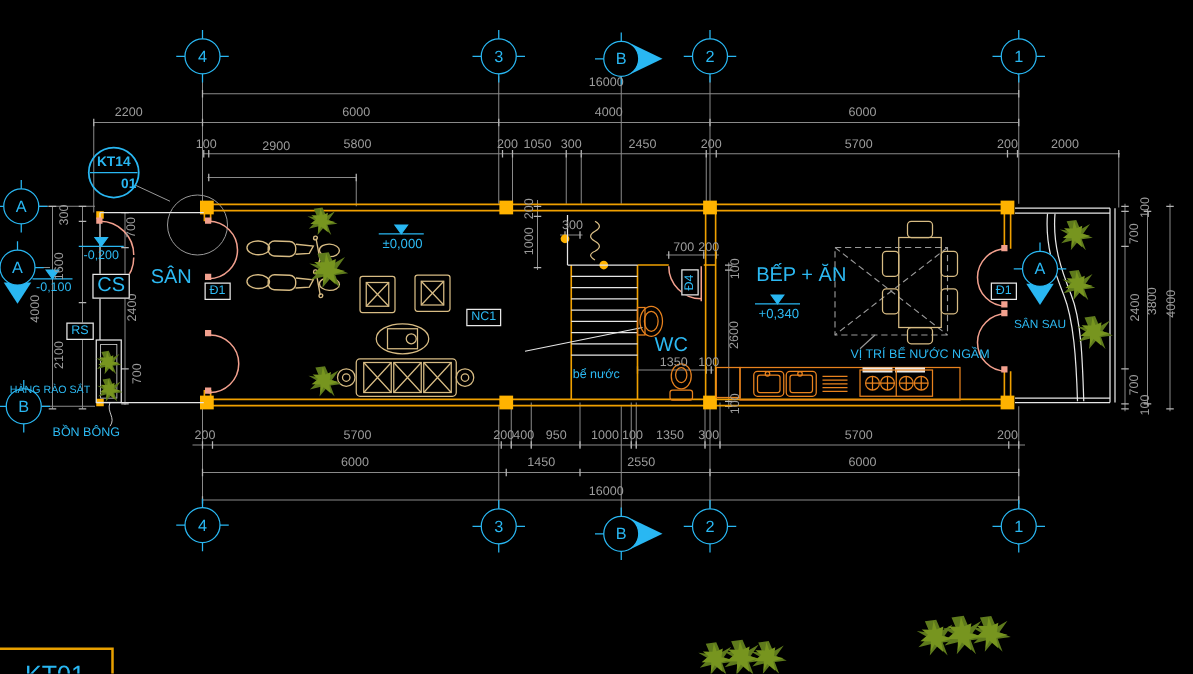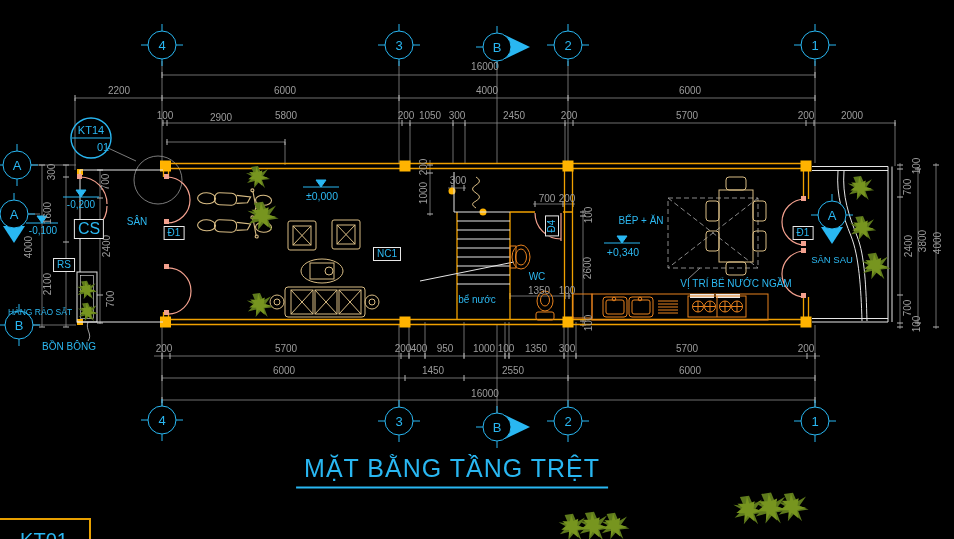--- a/index.html
+++ b/index.html
@@ -2,29 +2,29 @@
 <html><head>
 <meta charset="utf-8">
 <style>
   html,body{margin:0;padding:0;background:#000;}
   .canvas{position:relative;width:954px;height:539px;background:#000;overflow:hidden;
           font-family:"Liberation Sans",sans-serif;}
   .canvas svg{position:absolute;left:0;top:0;}
   .t{position:absolute;color:#9c9c9c;font-size:10px;line-height:1;white-space:nowrap;
      transform:translate(-50%,-50%);}
   .tv{transform:translate(-50%,-50%) rotate(-90deg);}
-  .cy{position:absolute;color:#2cb9f2;font-size:10px;line-height:1;white-space:nowrap;
+  .cy{position:absolute;color:#2cb9f2;font-size:16px;line-height:1;white-space:nowrap;
       transform:translate(-50%,-50%);}
   .sm{font-size:8.5px;}
   .box{border:1px solid #e8e8e8;background:#000;padding:1px 3px;}
   .boxv{transform:translate(-50%,-50%) rotate(-90deg);}
   .bubble{position:absolute;width:27px;height:27px;border:1.5px solid #29b7f2;border-radius:50%;
           background:#000;color:#29b7f2;font-size:13px;display:flex;align-items:center;
           justify-content:center;transform:translate(-50%,-50%);}
-  .callout-txt{position:absolute;color:#29b7f2;font-weight:normal;font-size:11px;
+  .callout-txt{position:absolute;color:#29b7f2;font-weight:bold;font-size:11px;
           transform:translate(-50%,-50%);white-space:nowrap;}
   .title{position:absolute;left:452px;top:471px;transform:translate(-50%,-50%);
          color:#29b7f2;font-size:25px;letter-spacing:1px;border-bottom:2px solid #29b7f2;
          padding:0 8px 4px;white-space:nowrap;}
   .sheetbox{position:absolute;left:-3px;top:518px;width:94px;height:40px;
             border:2px solid #e8a000;color:#29b7f2;font-size:20px;
             display:flex;justify-content:center;padding-top:9px;box-sizing:border-box;}
 </style>
 </head>
 <body>
@@ -284,21 +284,21 @@
 <div class="bubble" style="left:815px;top:421px">1</div>
 <div class="bubble" style="left:17px;top:165px">A</div>
 <div class="bubble" style="left:14px;top:214px">A</div>
 <div class="bubble" style="left:19px;top:325px">B</div>
 <div class="bubble" style="left:832px;top:215px">A</div>
 
 <div class="callout-txt" style="left:91px;top:130px">KT14</div>
 <div class="callout-txt" style="left:103px;top:147px">01</div>
 
 <span class="t" style="left:485px;top:67px">16000</span>
-<span class="t" style="left:119px;top:91px">2200</span>
+<span class="t" style="left:103px;top:91px">2200</span>
 <span class="t" style="left:285px;top:91px">6000</span>
 <span class="t" style="left:487px;top:91px">4000</span>
 <span class="t" style="left:690px;top:91px">6000</span>
 <span class="t" style="left:165px;top:116px">100</span>
 <span class="t" style="left:286px;top:116px">5800</span>
 <span class="t" style="left:406px;top:116px">200</span>
 <span class="t" style="left:430px;top:116px">1050</span>
 <span class="t" style="left:457px;top:116px">300</span>
 <span class="t" style="left:514px;top:116px">2450</span>
 <span class="t" style="left:569px;top:116px">200</span>
@@ -364,17 +364,16 @@
 <span class="cy box" style="left:174px;top:233px;font-size:10px">Đ1</span>
 <span class="cy box" style="left:387px;top:254px;font-size:10px">NC1</span>
 <span class="cy box" style="left:803px;top:233px;font-size:10px">Đ1</span>
 <span class="cy box boxv" style="left:552px;top:226px;font-size:10px">Đ4</span>
 
 <span class="cy" style="left:322px;top:196px;font-size:10.5px">±0,000</span>
 <span class="cy" style="left:623px;top:252px;font-size:10.5px">+0,340</span>
 <span class="cy" style="left:81px;top:205px;font-size:10px">-0,200</span>
 <span class="cy" style="left:43px;top:231px;font-size:10px">-0,100</span>
 
-<div class="title">MẶT BẰNG TẦNG TRỆT</div>
 
 <div class="sheetbox">KT01</div>
 
 </div>
 
 </body></html>

